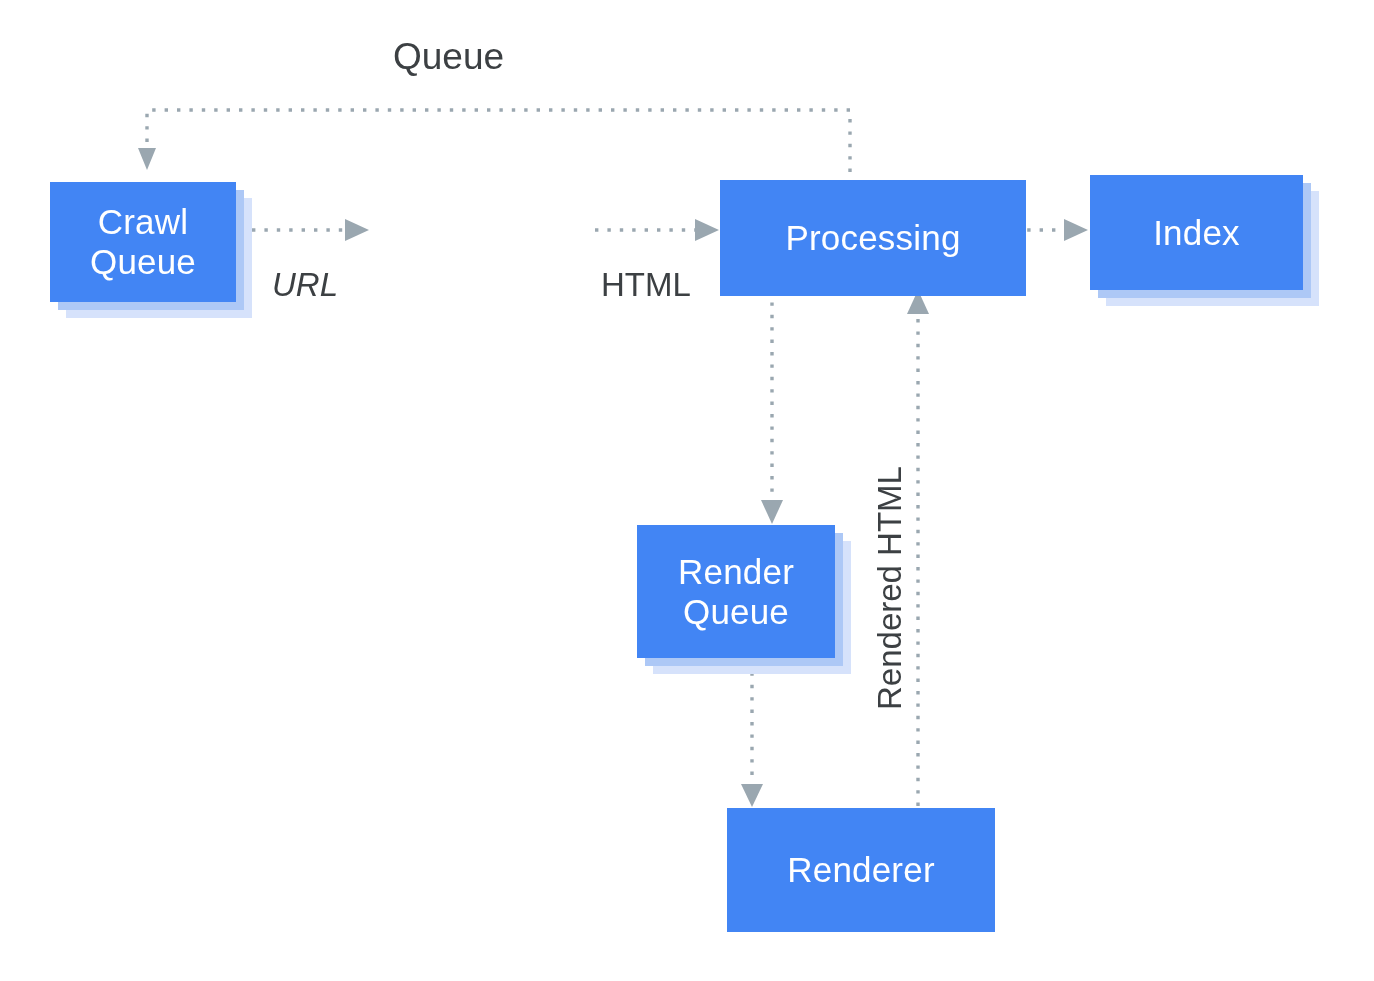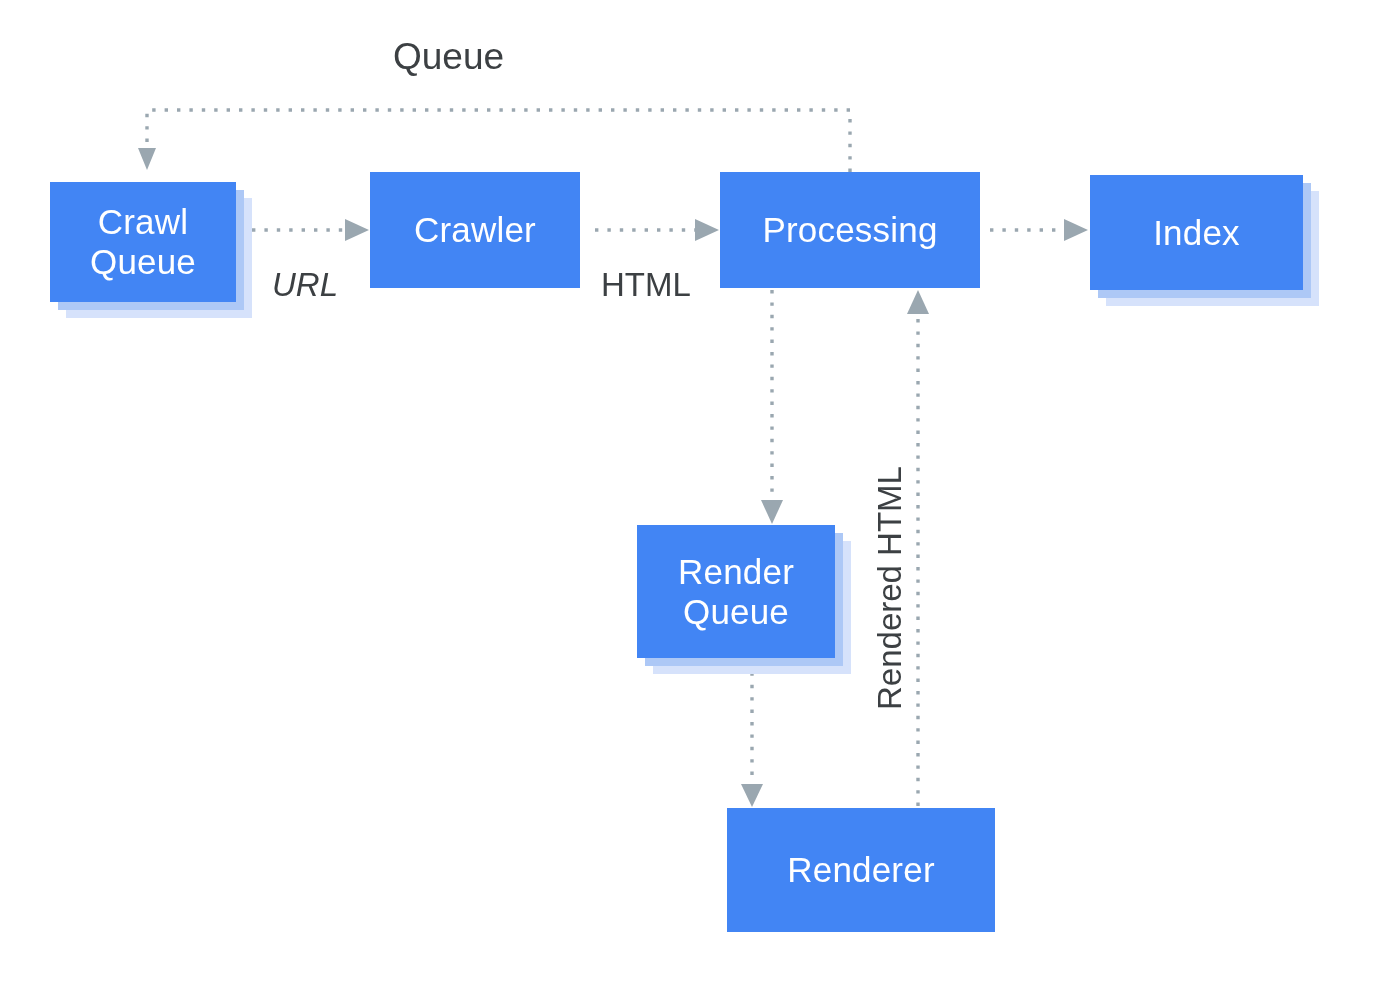--- a/index.html
+++ b/index.html
@@ -138,27 +138,22 @@
 
   <div class="node" style="left:50px; top:170px; width:186px; height:120px;margin-top:12px;">
     <div class="layer back2"></div>
     <div class="layer back1"></div>
     <div class="layer front">
       <span class="label">Crawl
 Queue</span>
     </div>
   </div>
 
-  <div class="node" style="left:370px; top:172px; width:210px; height:116px;">
-    <div class="layer front">
-      <span class="label">Crawler</span>
-    </div>
-  </div>
 
-  <div class="node" style="left:720px; top:172px; width:260px; height:116px;">
+  <div class="node" style="left:720px; top:180px; width:306px; height:116px;">
     <div class="layer front">
       <span class="label">Processing</span>
     </div>
   </div>
 
   <div class="node" style="left:1090px; top:175px; width:213px; height:115px;text-decoration:underline;">
     <div class="layer back2"></div>
     <div class="layer back1"></div>
     <div class="layer front">
       <span class="label">Index</span>

